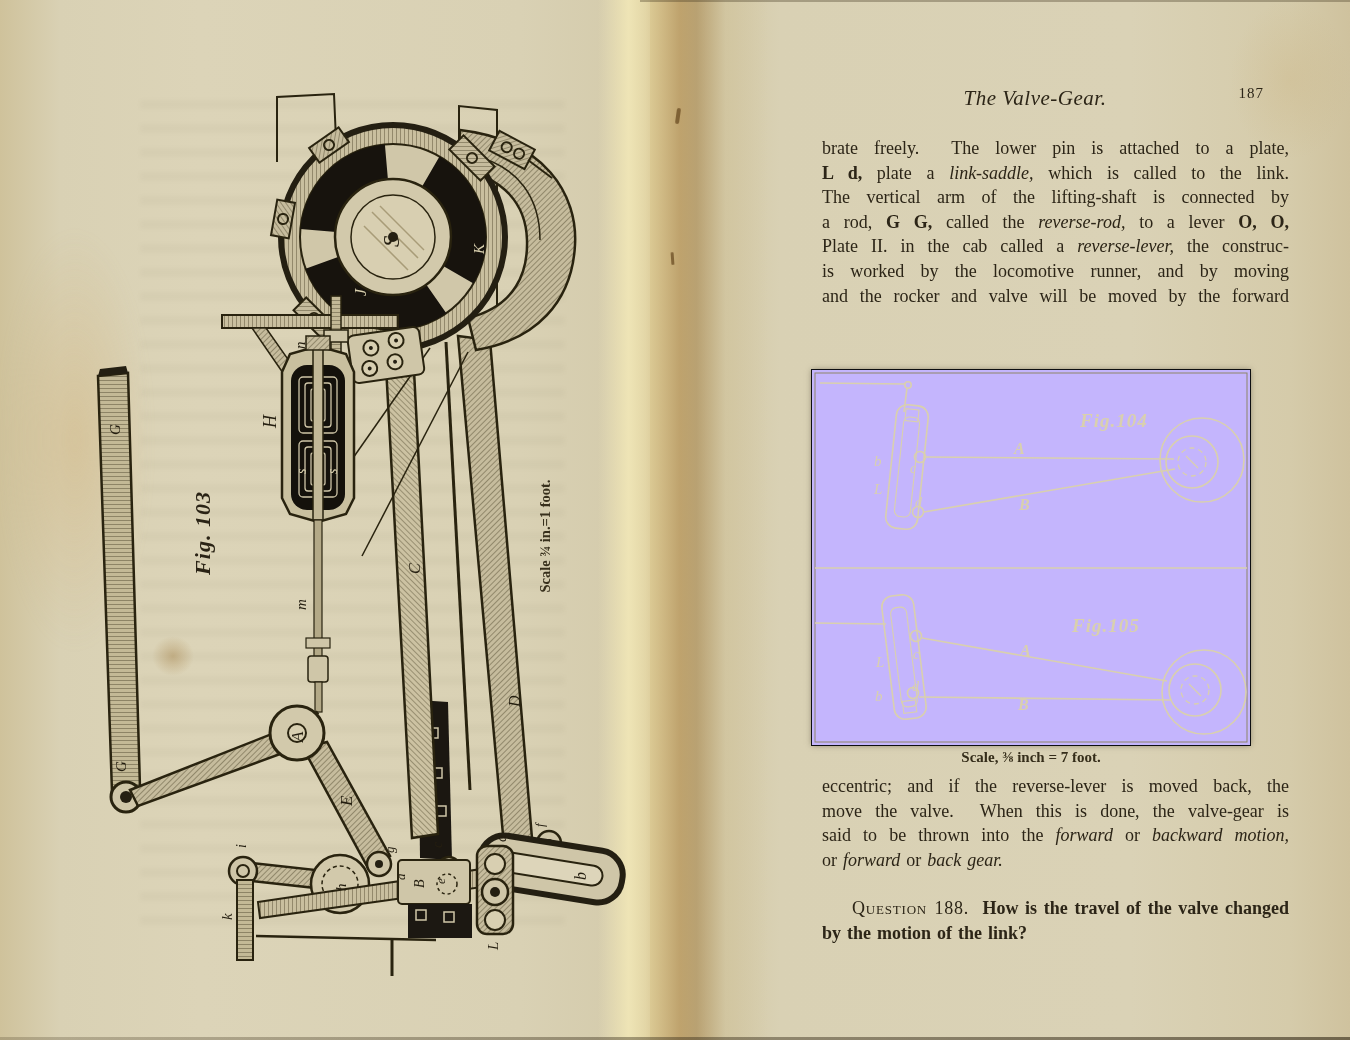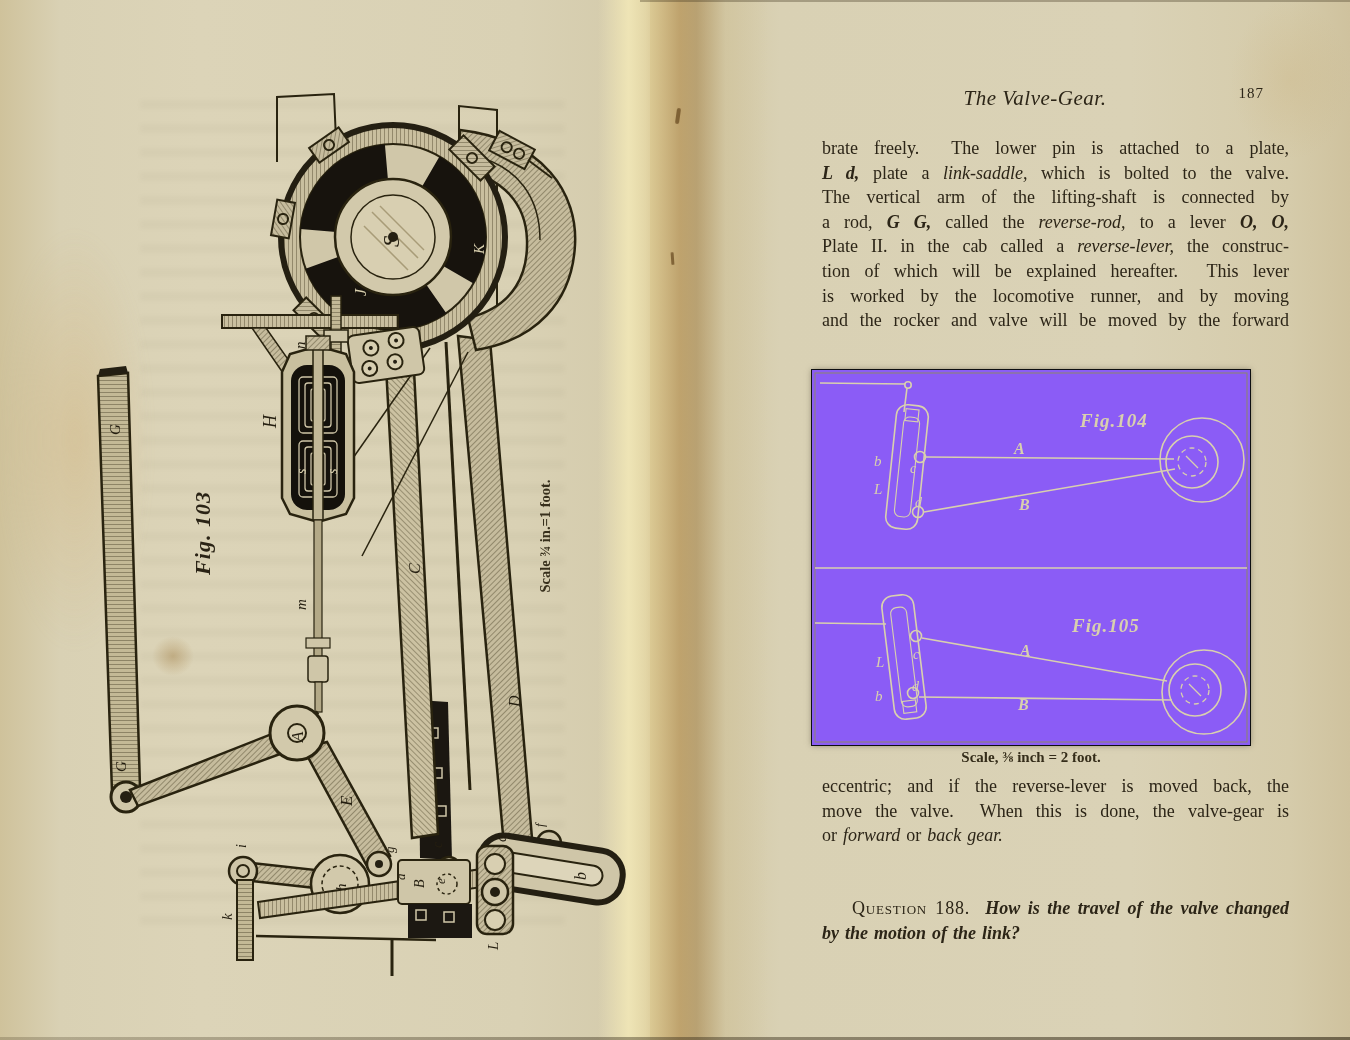--- a/index.html
+++ b/index.html
@@ -42,24 +42,24 @@
   .rp-pageno{left:1190px;top:85px;width:74px;height:26px;text-align:right;font-size:15px;letter-spacing:1px;}
   .col{left:822px;width:467px;font-size:18px;line-height:24.6px;}
   .para1{top:136px;}
   .para2{top:774px;}
   .qblock{top:896px;}
   .tline{text-align:justify;text-align-last:justify;word-spacing:1.5px;}
   .tline.last{text-align-last:left;}
   .tline.indent .sg:first-child{padding-left:30px;}
   .sg{white-space:pre-wrap;}
   .sg.i{font-style:italic;}
-  .sg.bi{font-style:italic;font-weight:bold;}
+  .sg.bi{font-weight:bold;}
   .sg.sc{font-variant:small-caps;letter-spacing:.8px;margin-top:47px;}
   
-  .figbox{left:812px;top:370px;width:438px;height:375px;background:#8b5cf6;
+  .figbox{left:812px;top:370px;width:438px;height:375px;background:#c4b5fd;
     box-shadow:0 0 0 1px #0e0f11, 0 0 6px rgba(40,34,20,.5);}
   .figcaption{left:812px;top:749px;width:438px;text-align:center;font-size:15px;font-weight:bold;color:#352d1a;}
   svg text{font-family:"Liberation Serif","DejaVu Serif",serif;}
   .cream-lbl{fill:#d9d0ae;font-style:italic;}
   .cream-title{fill:#d9d0ae;font-style:italic;font-weight:bold;}
   .dark-lbl{fill:#241e10;font-style:italic;}
 </style>
 </head>
 <body>
 
@@ -273,25 +273,24 @@
 </svg>
 
 <div class="abs rot fig103">Fig. 103</div>
 <div class="abs rot scale103">Scale ¾ in.=1 foot.</div>
 
 <div class="abs rp-header-title">The Valve-Gear.</div>
 <div class="abs rp-pageno">187</div>
 
 <div class="abs col para1">
   <div class="tline"><span class="sg ">brate freely.  The lower pin is attached to a plate,</span></div>
-  <div class="tline"><span class="sg bi">L d,</span><span class="sg "> plate a </span><span class="sg i">link-saddle,</span><span class="sg "> which is bolted to the valve.</span></div>
+  <div class="tline"><span class="sg bi">L d,</span><span class="sg "> plate a </span><span class="sg i">link-saddle,</span><span class="sg "> which is called to the link.</span></div>
   <div class="tline"><span class="sg ">The vertical arm of the lifting-shaft is connected by</span></div>
   <div class="tline"><span class="sg ">a rod, </span><span class="sg bi">G G,</span><span class="sg "> called the </span><span class="sg i">reverse-rod,</span><span class="sg "> to a lever </span><span class="sg bi">O, O,</span></div>
   <div class="tline"><span class="sg ">Plate II. in the cab called a </span><span class="sg i">reverse-lever,</span><span class="sg "> the construc-</span></div>
-  <div class="tline"><span class="sg ">tion of which will be explained hereafter.  This lever</span></div>
   <div class="tline"><span class="sg ">is worked by the locomotive runner, and by moving</span></div>
   <div class="tline"><span class="sg ">and the rocker and valve will be moved by the forward</span></div>
 </div>
 
 <div class="abs figbox">
   <svg width="438" height="375" viewBox="0 0 438 375">
     <rect x="3" y="3" width="432" height="369" fill="none" stroke="#8d8568" stroke-width="1"></rect>
     <line x1="3" y1="198" x2="435" y2="198" stroke="#d9d0ae" stroke-width="1.5"></line>
 
     <g stroke="#d9d0ae" fill="none" stroke-width="1.6">
@@ -338,24 +337,25 @@
     </g>
     <text class="cream-title" x="260" y="262" font-size="19" letter-spacing="1">Fig.105</text>
     <text class="cream-lbl" x="101" y="289" font-size="14">c</text>
     <text class="cream-lbl" x="64" y="297" font-size="15" font-style="normal">L</text>
     <text class="cream-lbl" x="100" y="321" font-size="14">d</text>
     <text class="cream-lbl" x="63" y="331" font-size="15">b</text>
     <text class="cream-lbl" x="208" y="286" font-size="16" font-style="normal" font-weight="bold">A</text>
     <text class="cream-lbl" x="206" y="340" font-size="16" font-style="normal" font-weight="bold">B</text>
   </svg>
 </div>
-<div class="abs figcaption">Scale, ⅜ inch = 2 foot.</div>
+<div class="abs figcaption">Scale, ⅜ inch = 7 foot.</div>
 
 <div class="abs col para2">
   <div class="tline"><span class="sg ">eccentric; and if the reverse-lever is moved back, the</span></div>
   <div class="tline"><span class="sg ">move the valve.  When this is done, the valve-gear is</span></div>
+  <div class="tline"><span class="sg ">said to be thrown into the </span><span class="sg i">forward</span><span class="sg "> or </span><span class="sg i">backward motion,</span></div>
   <div class="tline last"><span class="sg ">or </span><span class="sg i">forward</span><span class="sg "> or </span><span class="sg i">back gear.</span></div>
 </div>
 
 <div class="abs col qblock">
   <div class="tline indent"><span class="sg sc">Question 188.</span><span class="sg ">  </span><span class="sg bi">How is the travel of the valve changed</span></div>
   <div class="tline last"><span class="sg bi">by the motion of the link?</span></div>
 </div>
 
 </body></html>

